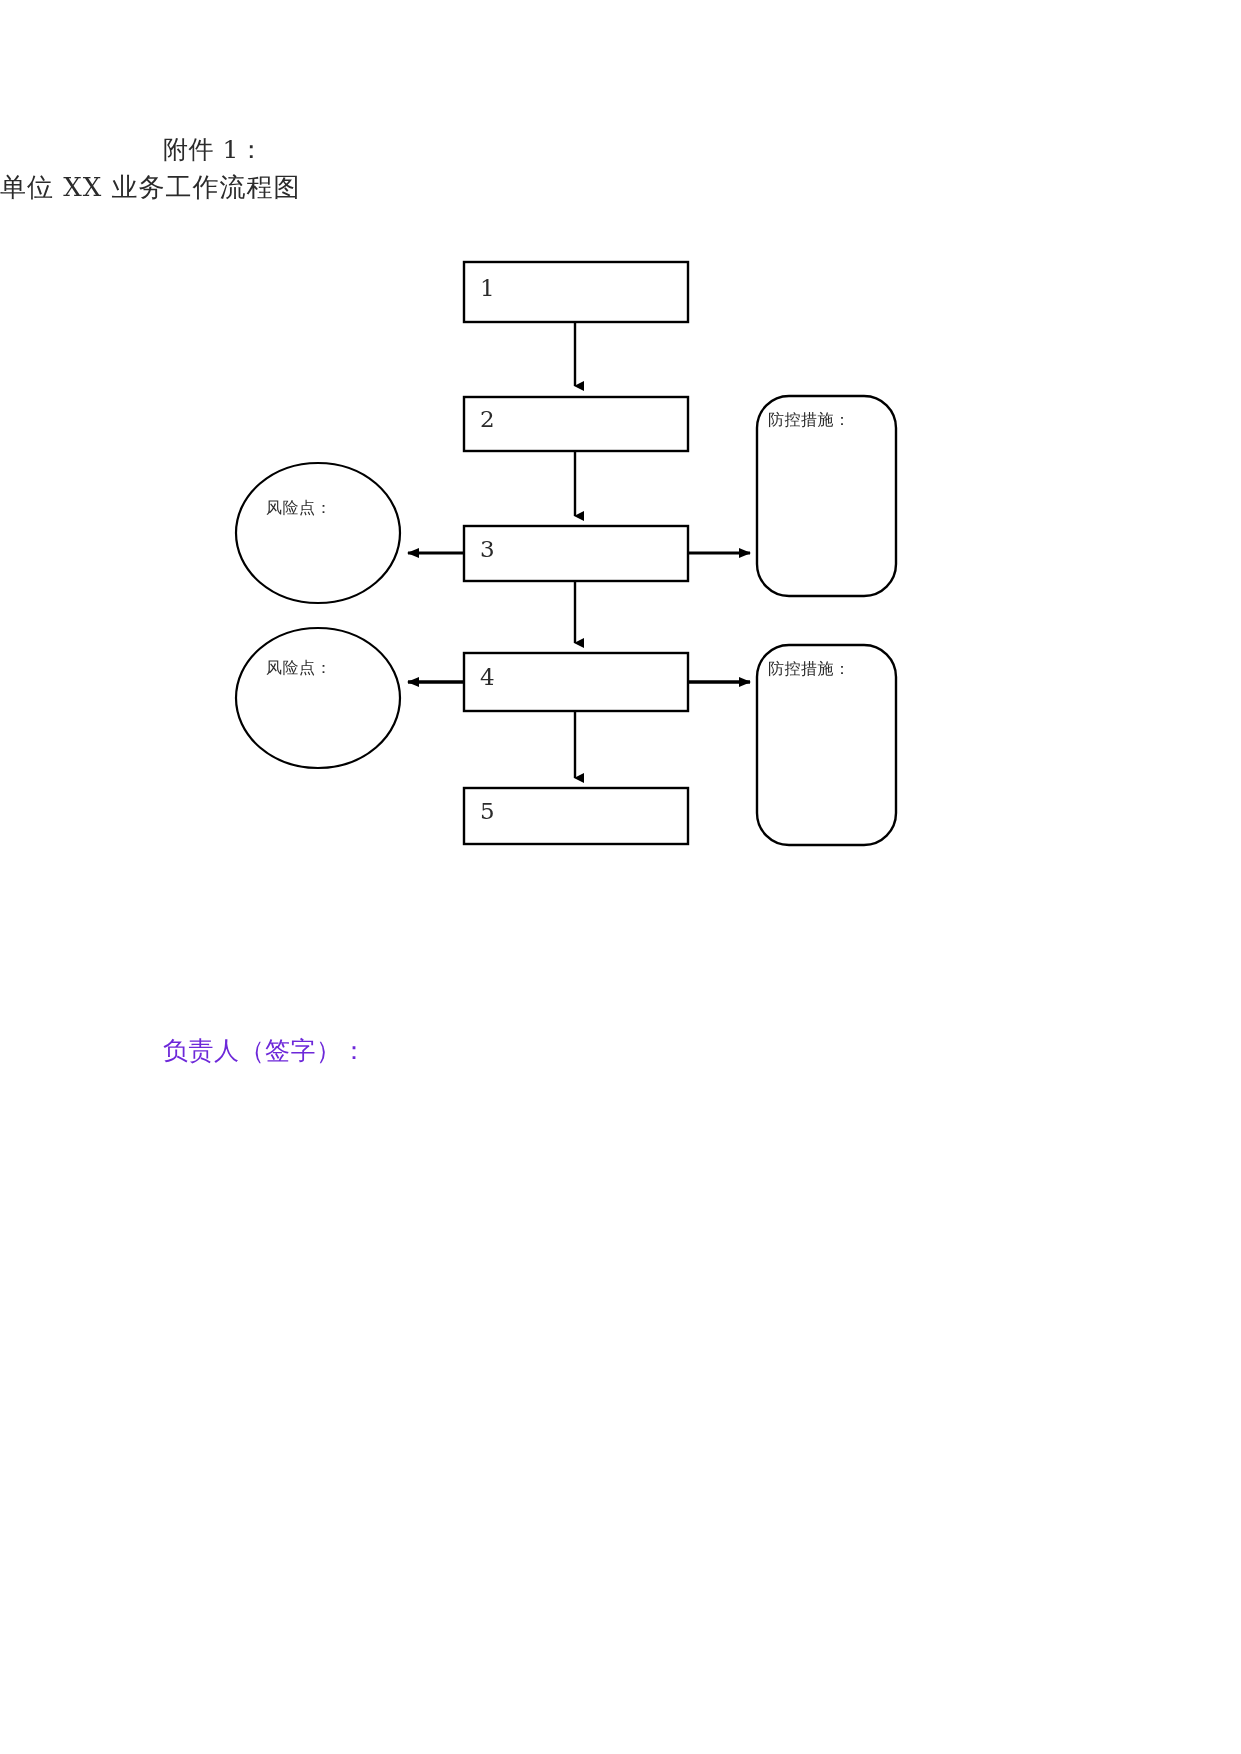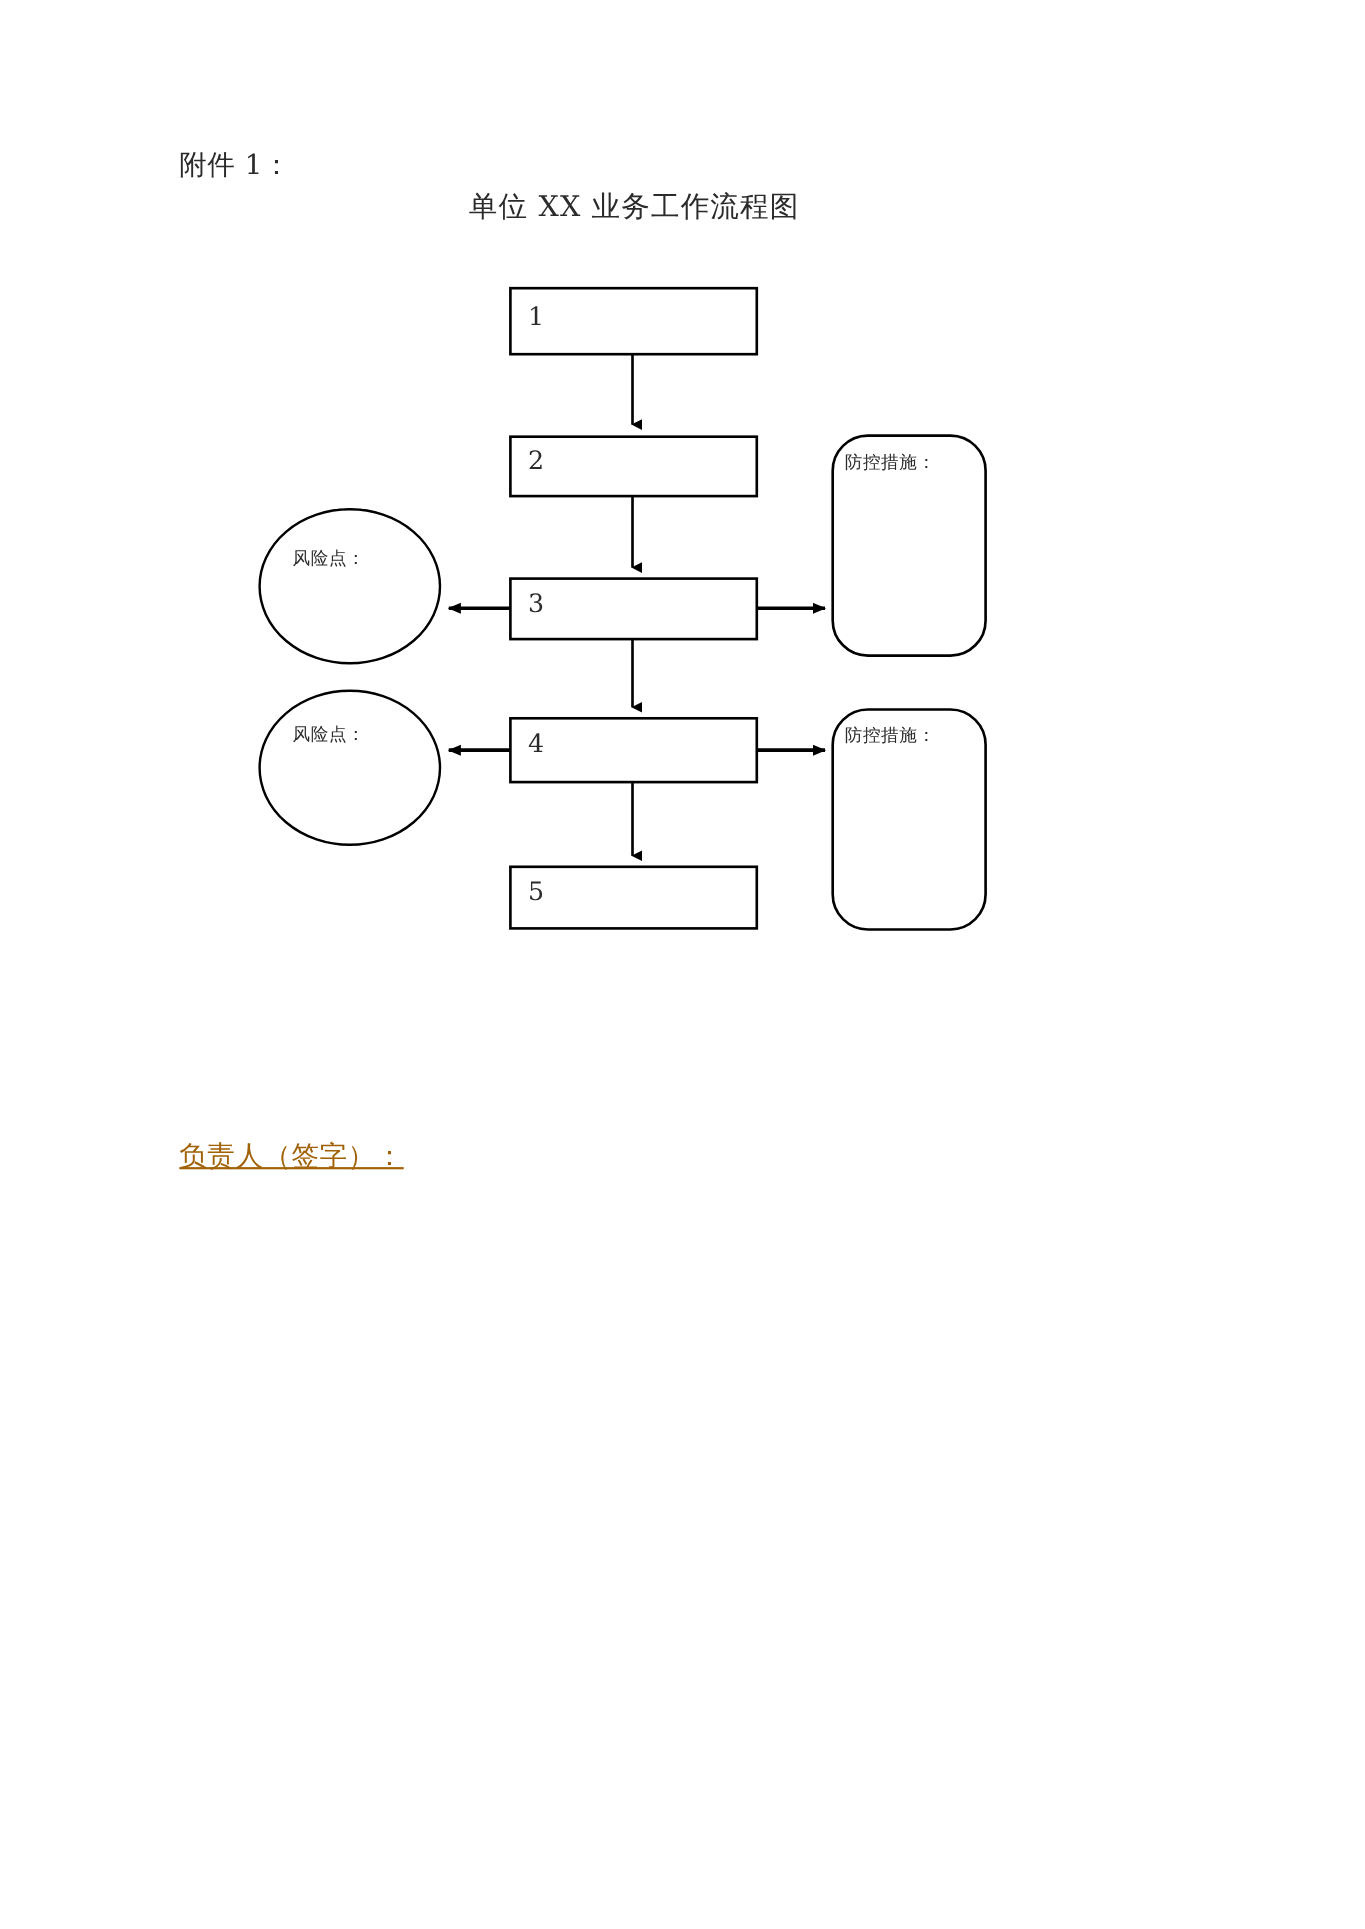--- a/index.html
+++ b/index.html
@@ -30,35 +30,34 @@
     line-height: 1.3;
     letter-spacing: 0.5px;
     color: #2b2b2b;
     white-space: nowrap;
   }
   .doc-title {
     position: absolute;
     left: 0;
     top: 170px;
     width: 1153px;
-    text-align: center;
+    text-align: left;
     font-size: 26px;
     letter-spacing: 1px;
     color: #2b2b2b;
     white-space: nowrap;
   }
   .signature-line {
     position: absolute;
     left: 163px;
     top: 1034px;
     font-size: 25px;
     letter-spacing: 0.5px;
-    color: #a16207;
+    color: #6d28d9;
     white-space: nowrap;
-    text-decoration: underline;
   }
 
   
   .flow {
     position: absolute;
     left: 0;
     top: 0;
     width: 1241px;
     height: 1754px;
     pointer-events: none;

